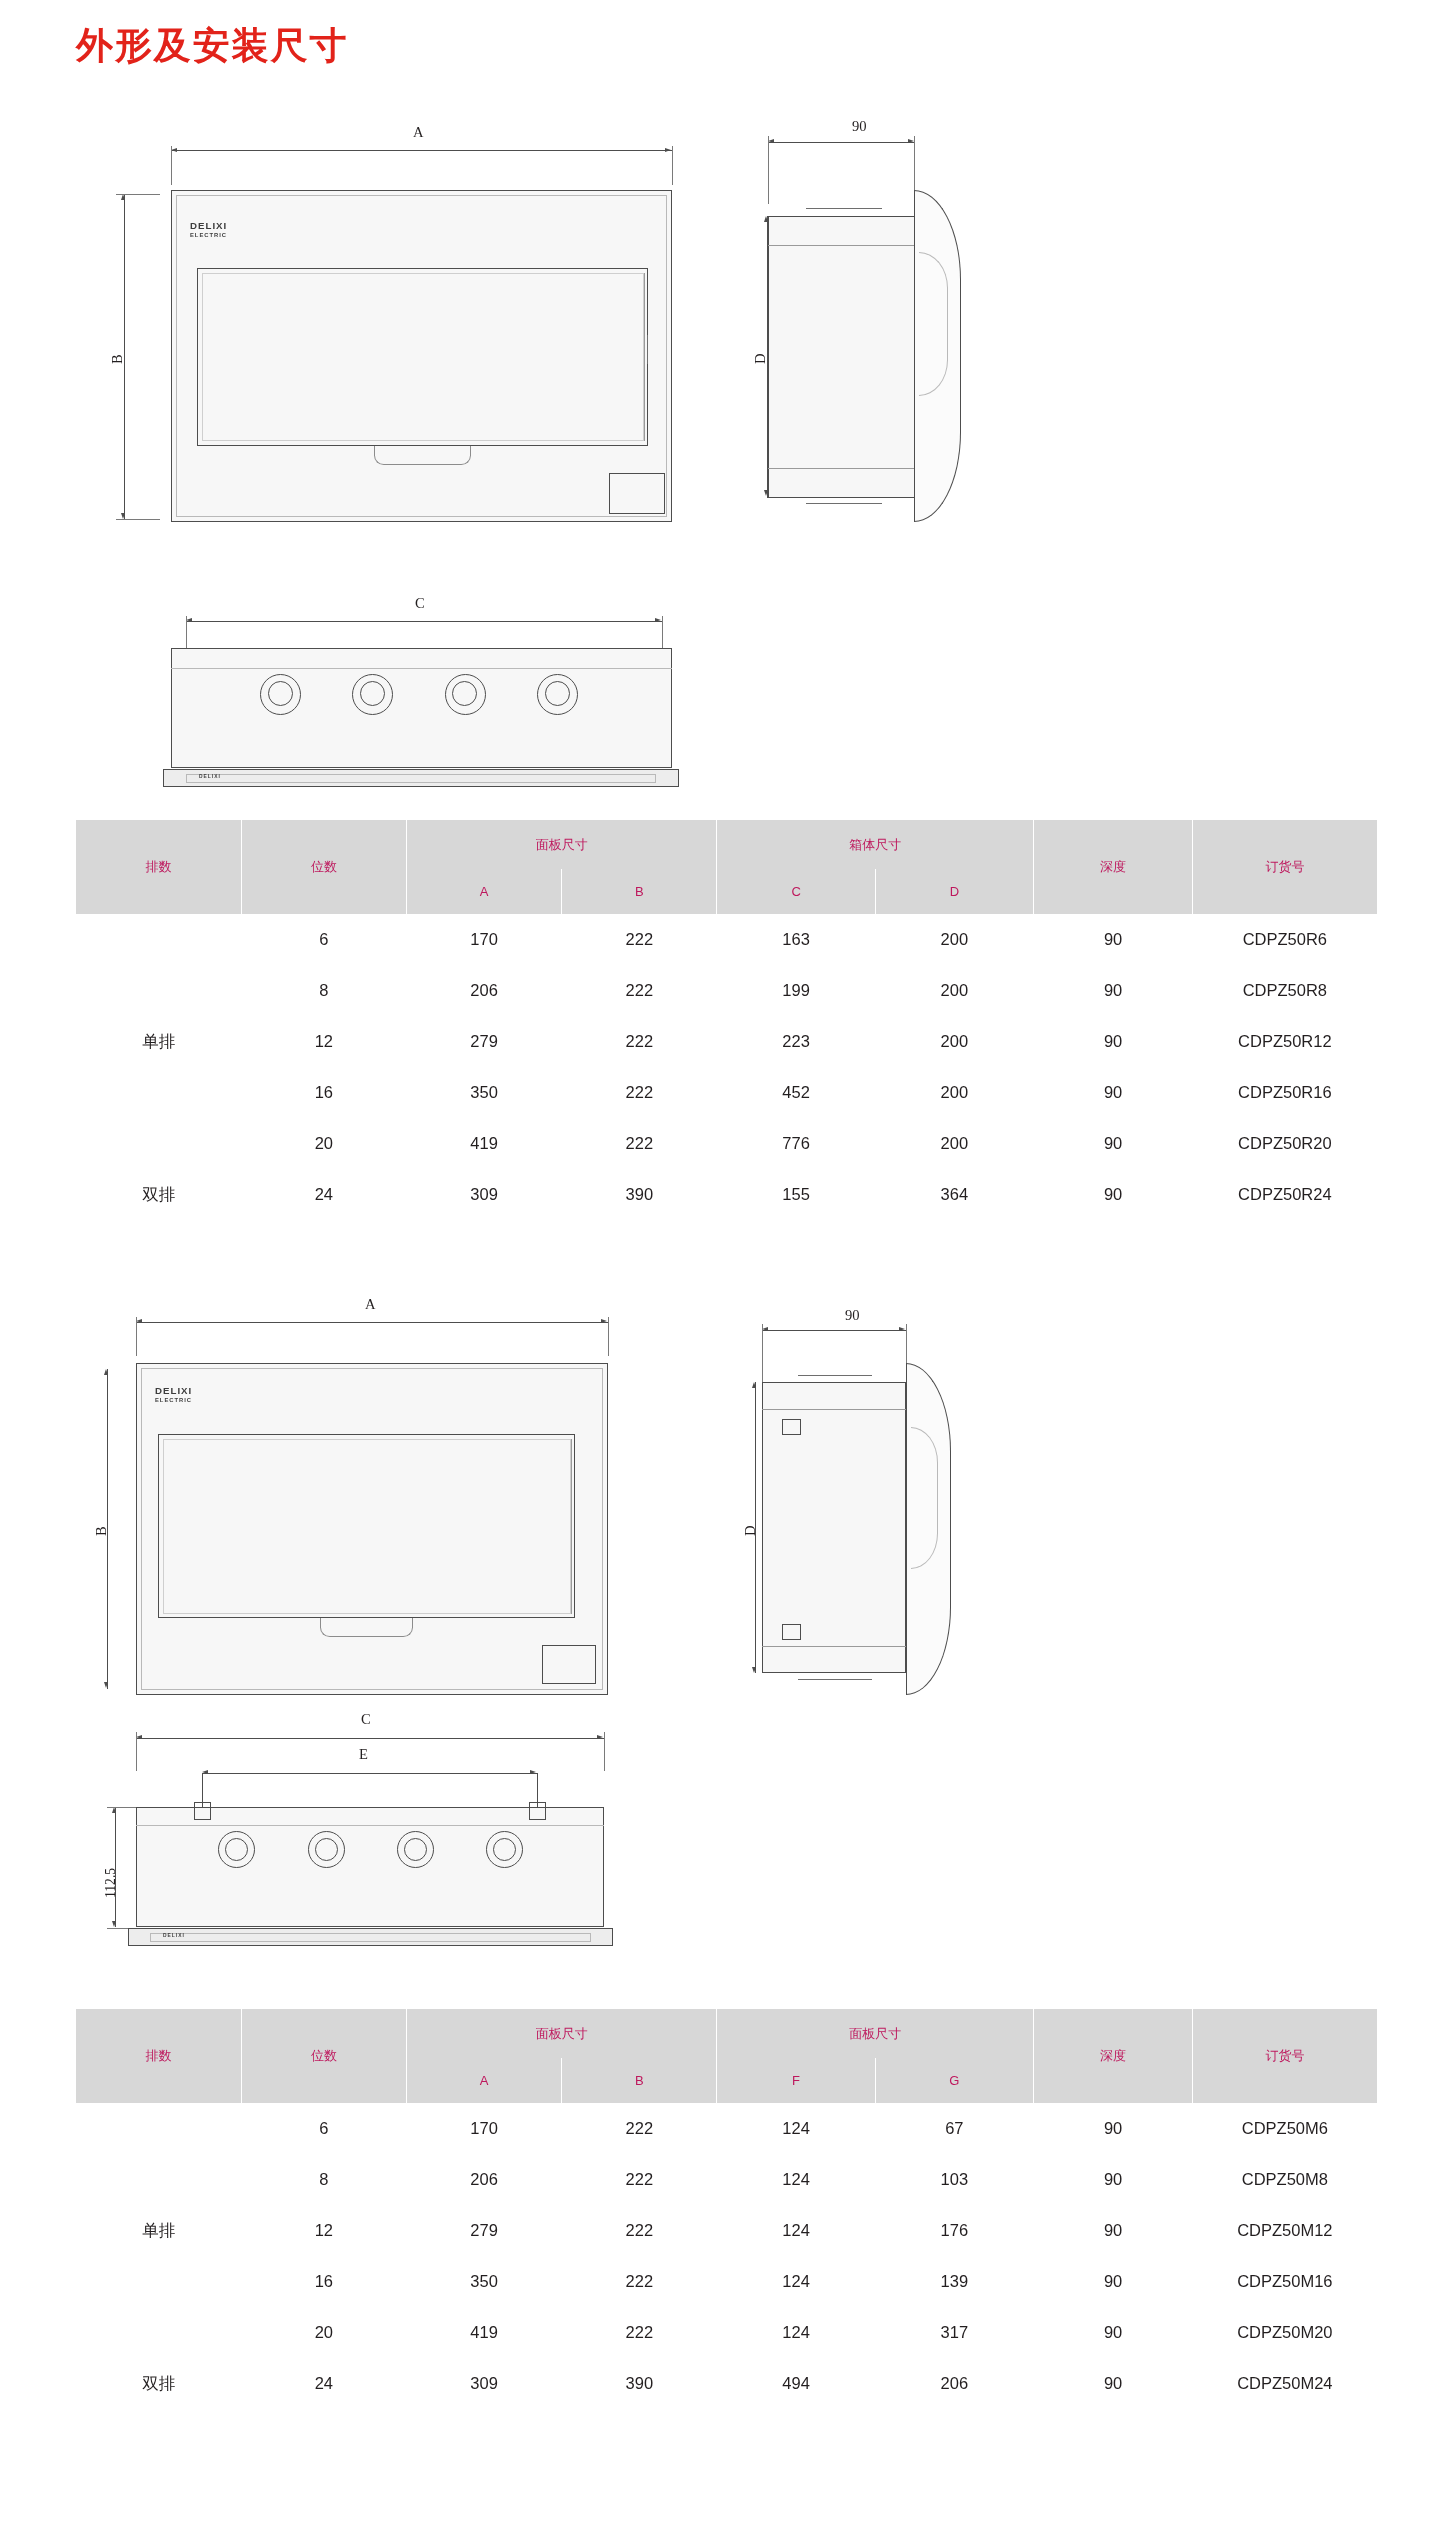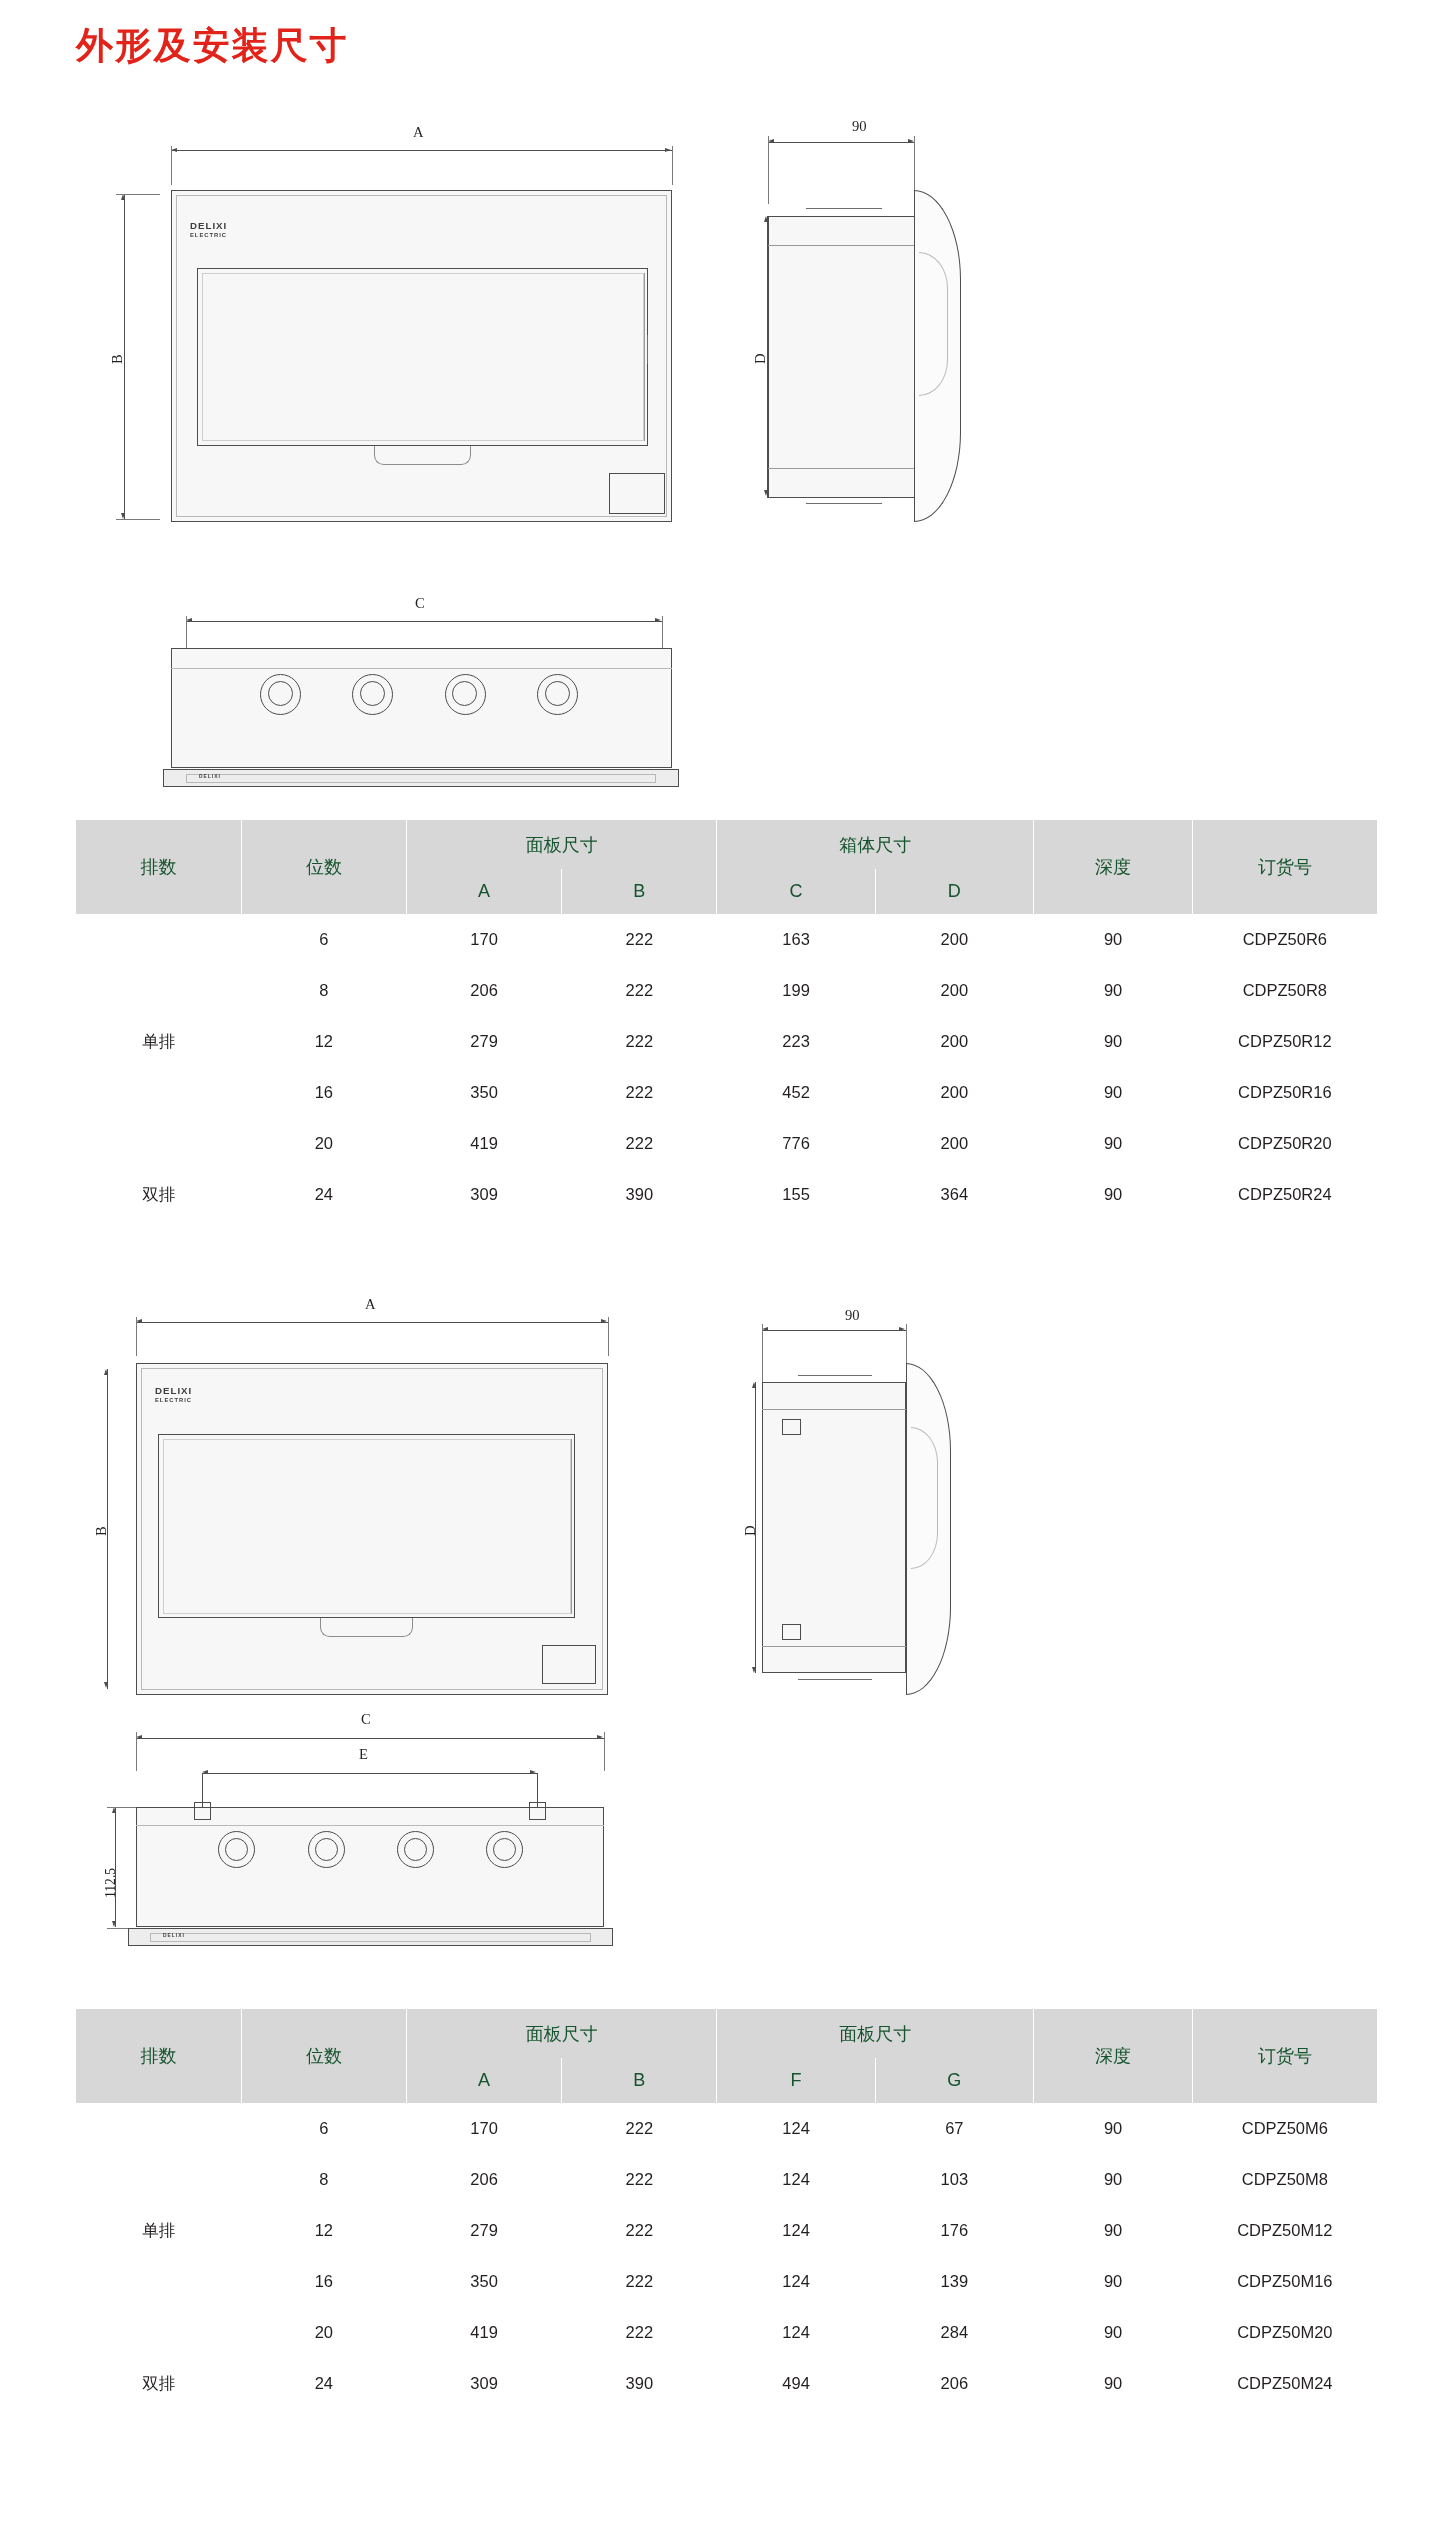--- a/index.html
+++ b/index.html
@@ -86,22 +86,22 @@
   }
   table.spec th,table.spec td{
     border:none;
     text-align:center;
     vertical-align:middle;
     font-weight:normal;
     padding:0;
   }
   table.spec th{
     background:#d7d7d7;
-    font-size:18px;
-    color:#14532d;
+    font-size:13px;
+    color:#be185d;
   }
   .hdr-row1 th{height:49px;}
   .hdr-row2 th{height:45px;}
   table.spec td{height:51px;background:#ffffff;}
   .vline{border-right:1px solid #ffffff !important;}
   .rowline td{border-bottom:1px solid #d0d0d0;}
   .botline td{border-bottom:1px solid #9a9a9a;}
 </style>
 </head>
 <body>
@@ -452,21 +452,21 @@
         <td>124</td>
         <td>139</td>
         <td>90</td>
         <td>CDPZ50M16</td>
       </tr>
       <tr class="rowline">
         <td>20</td>
         <td>419</td>
         <td>222</td>
         <td>124</td>
-        <td>284</td>
+        <td>317</td>
         <td>90</td>
         <td>CDPZ50M20</td>
       </tr>
       <tr class="botline">
         <td>双排</td>
         <td>24</td>
         <td>309</td>
         <td>390</td>
         <td>494</td>
         <td>206</td>

